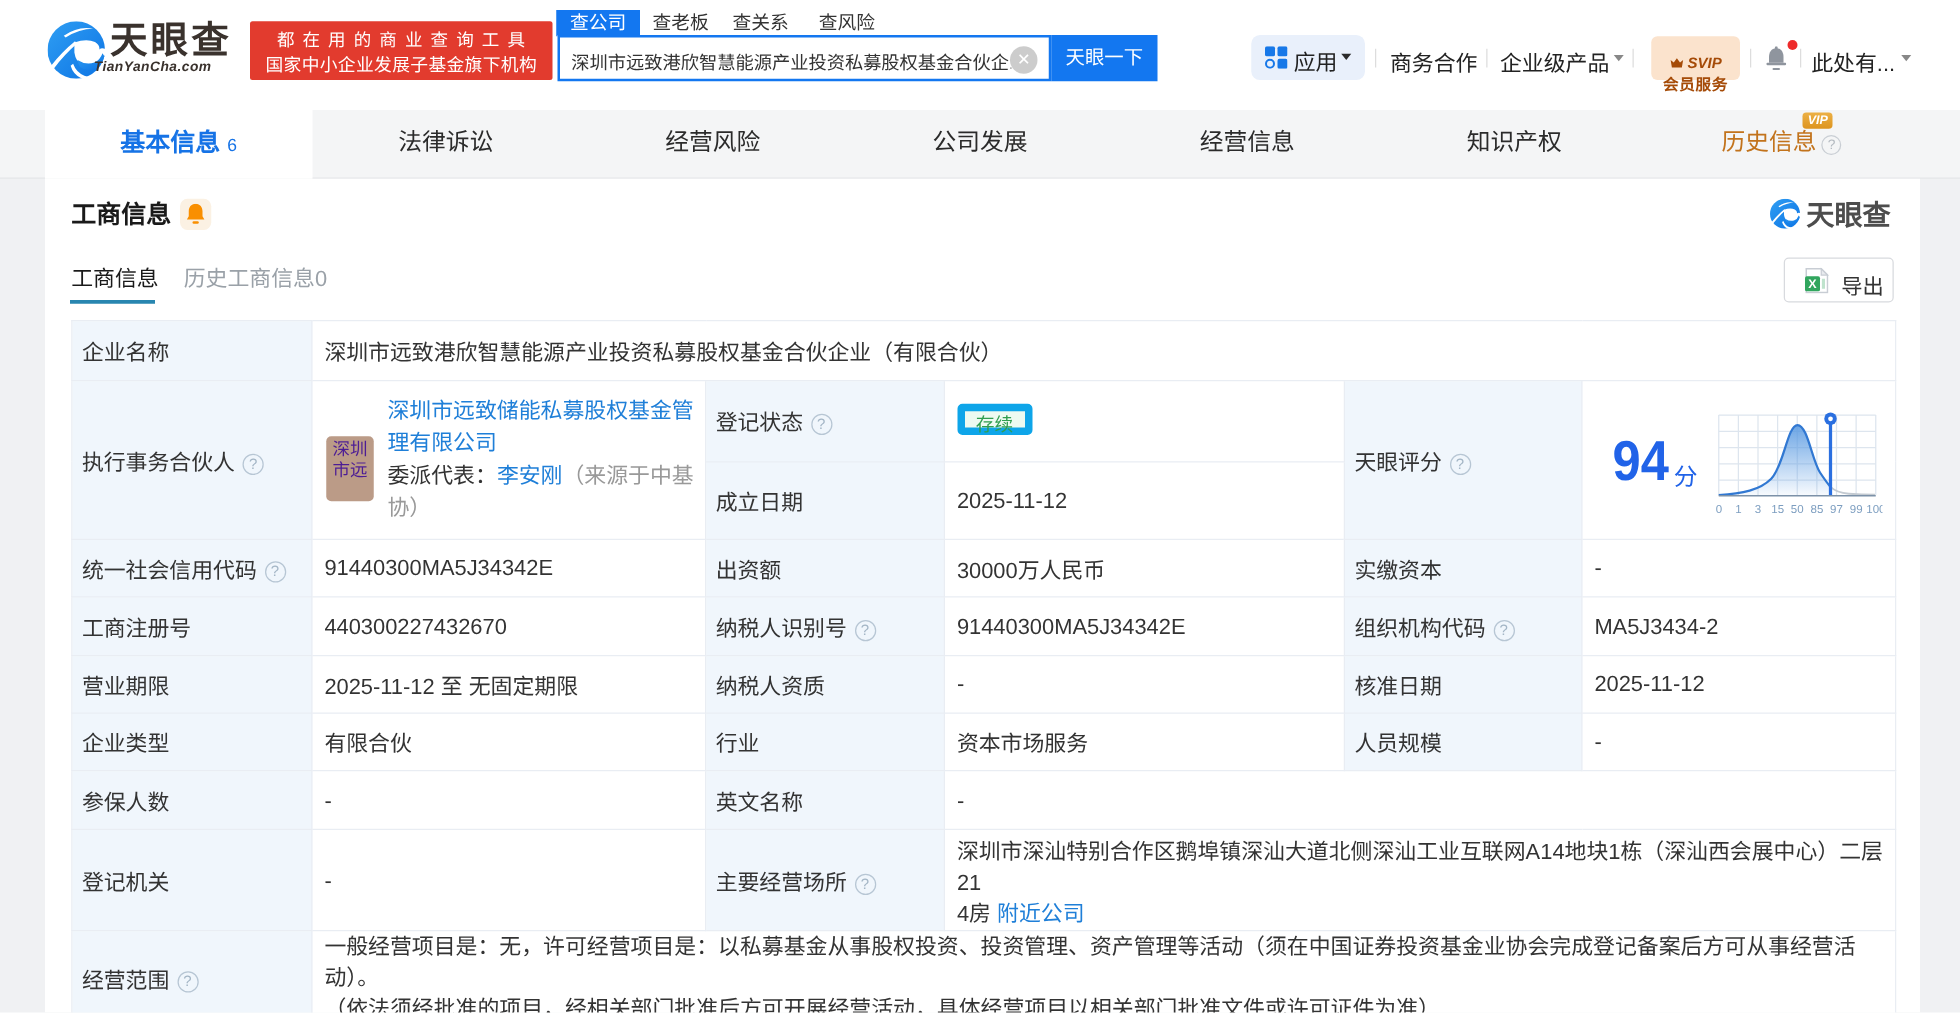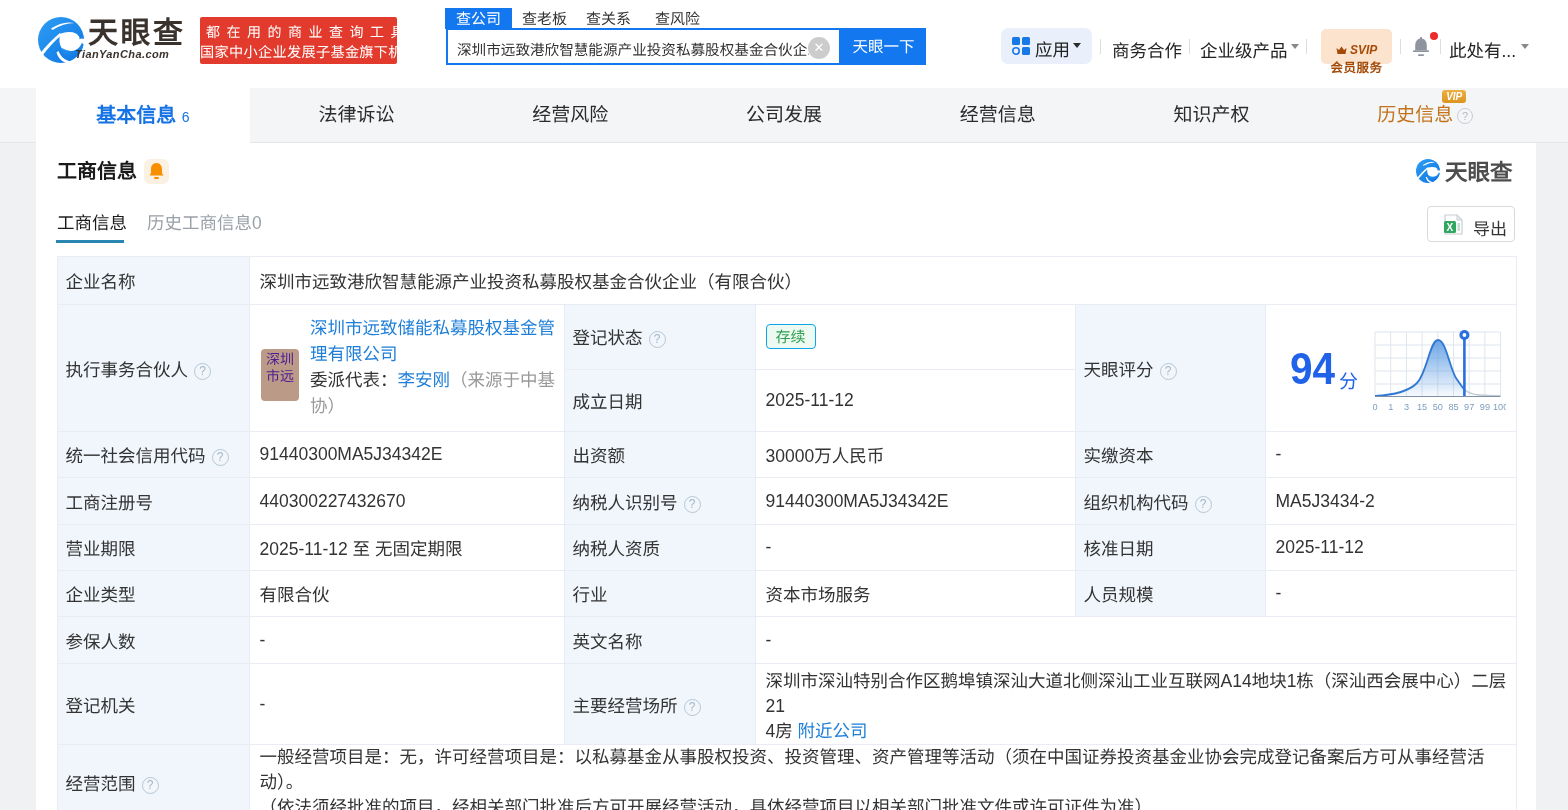--- a/index.html
+++ b/index.html
@@ -5,21 +5,21 @@
 <style>
   * { margin:0; padding:0; box-sizing:border-box; }
   html,body { width:1568px; height:810px; overflow:hidden; }
   body { font-family:"Liberation Sans",sans-serif; background:#f0f1f3; position:relative; color:#333; }
   .abs { position:absolute; }
 
   
   #header { position:absolute; left:0; top:0; width:1568px; height:88px; background:#fff; }
   #logo-zh { position:absolute; left:88px; top:18px; font-size:30px; font-weight:bold; color:#3a322d; letter-spacing:2.5px; line-height:30px; }
   #logo-en { position:absolute; left:75px; top:48px; font-size:11px; font-weight:bold; color:#3a322d; letter-spacing:0.4px;font-style:italic; }
-  #redbadge { position:absolute; left:200px; top:17px; width:197px; height:47px; background:#e23b2e; border-radius:2px; color:#fff; text-align:center; }
+  #redbadge { position:absolute; left:200px; top:17px; width:242px; height:47px; background:#e23b2e; border-radius:2px; color:#fff; text-align:center; }
   #redbadge .l1 { margin-top:4px; font-size:14px; letter-spacing:6.5px; white-space:nowrap; margin-left:6px; }
   #redbadge .l2 { font-size:14.2px; letter-spacing:0.3px; white-space:nowrap; }
 
   
   #stabs { position:absolute; left:445px; top:8px; height:21px; width:300px; }
   #stab-active { position:absolute; left:0; top:0; width:67px; height:21px; background:#1377f0; color:#fff; font-size:15px; text-align:center; line-height:21px; }
   .stab { position:absolute; top:0; font-size:15px; color:#333; line-height:21px; white-space:nowrap; }
   #sinput { position:absolute; left:446px; top:28px; width:395px; height:37px; border:2px solid #1377f0; background:#fff; }
   #sinput .txt { position:absolute; left:9px; top:8px; font-size:14.6px; color:#333; white-space:nowrap; width:352px; overflow:hidden; }
   #sclear { position:absolute; left:360px; top:6.5px; width:22px; height:22px; border-radius:50%; background:#ccc; color:#fff; font-size:13px; text-align:center; line-height:22px; }
@@ -55,21 +55,21 @@
   #export { position:absolute; left:1391px; top:63px; width:88px; height:36px; border:1px solid #d8dade; border-radius:4px; background:#fff; }
   #export .t { position:absolute; left:45px; top:8px; font-size:17px; color:#333; }
 
   
   table { border-collapse:collapse; table-layout:fixed; position:absolute; left:21px; top:113px; width:1459px; }
   td { border:1px solid #e9edf3; font-size:17.5px; color:#333; vertical-align:middle; }
   td.lb { background:#f0f6fc; padding-left:7.5px; }
   td.vl { background:#fff; padding-left:9.5px; }
   .qm { display:inline-block; width:17px; height:17px; border:1px solid #b7c6d4; border-radius:50%; color:#a4b6c6; font-size:12px; line-height:15px; text-align:center; margin-left:6px; vertical-align:1px; }
   a.lk { color:#1f7fd8; text-decoration:none; }
-  .tag-green { display:inline-block; height:25px; line-height:23px; padding:0 9px; border:1px solid #0ea5e9; background:#edfaf1; border-radius:4px; color:#2f9e50; font-size:15px; }
+  .tag-green { display:inline-block; height:25px; line-height:23px; padding:0 9px; border:6px solid #0ea5e9; background:#edfaf1; border-radius:4px; color:#2f9e50; font-size:15px; }
 </style>
 </head>
 <body>
 
 <div id="header">
   <svg style="position:absolute;width:0;height:0">
     <defs>
       <linearGradient id="lg1" x1="0" y1="0" x2="1" y2="1">
         <stop offset="0" stop-color="#2f9ef3"></stop>
           <stop offset="1" stop-color="#0d74e4"></stop>

